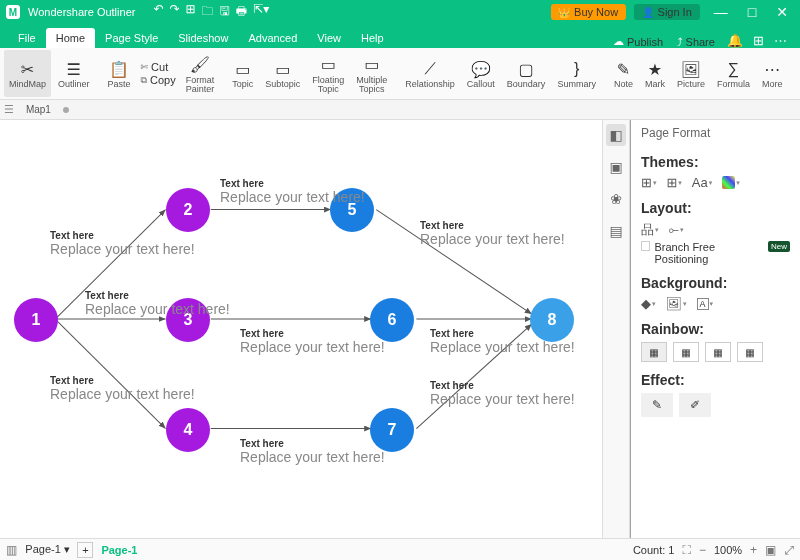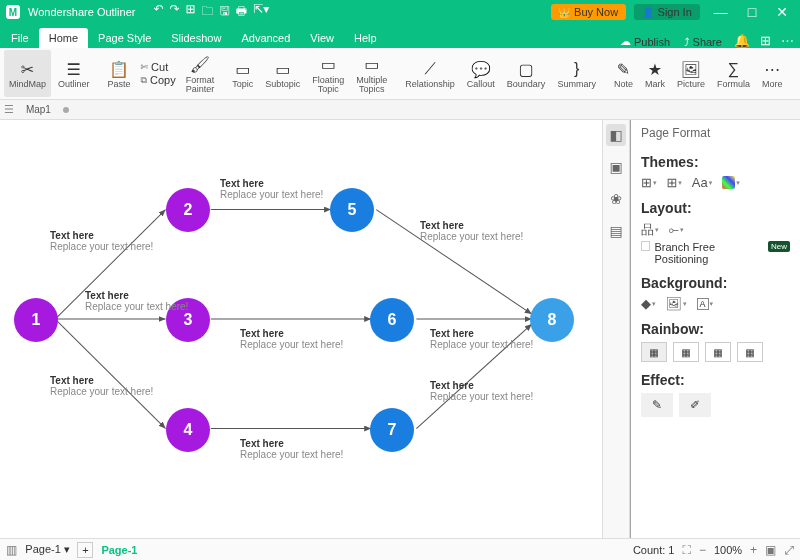--- a/index.html
+++ b/index.html
@@ -7,21 +7,21 @@
 .titlebar{height:24px;background:#0ac082;display:flex;align-items:center;padding:0 6px;gap:8px}
 .titlebar .logo{width:14px;height:14px;background:#fff;border-radius:3px;display:flex;align-items:center;justify-content:center;color:#0ac082;font-weight:bold;font-size:10px}
 .titlebar .title{color:#fff;font-size:11px}
 .titlebar .qat{display:flex;gap:6px;margin-left:10px}
 .titlebar .qat span{color:#fff;font-size:12px;cursor:pointer}
 .titlebar .spacer{flex:1}
 .titlebar .btn{padding:2px 8px;border-radius:3px;font-size:10px;display:flex;align-items:center;gap:3px;cursor:pointer}
 .titlebar .buy{background:#ff9a00;color:#fff}
 .titlebar .signin{background:#0a9d6c;color:#fff}
 .titlebar .win{color:#fff;font-size:14px;padding:0 6px;cursor:pointer}
-.menubar{height:24px;background:#0ac082;display:flex;align-items:flex-end;padding:0 1px}
+.menubar{height:24px;background:#0ac082;display:flex;align-items:flex-end;padding:0 8px}
 .menubar .m{padding:4px 10px;color:#fff;font-size:11px;cursor:pointer}
 .menubar .m.active{background:#fff;color:#333;border-radius:3px 3px 0 0}
 .menubar .spacer{flex:1}
 .menubar .r{color:#fff;font-size:11px;padding:0 7px;display:flex;align-items:center;gap:3px;cursor:pointer}
 .menubar .ricon{color:#fff;font-size:13px;padding:0 5px;cursor:pointer}
 .ribbon{height:52px;background:#fafafa;border-bottom:1px solid #ddd;display:flex;align-items:stretch;padding:2px 4px;gap:2px}
 .rg{display:flex;flex-direction:column;align-items:center;justify-content:center;padding:2px 5px;cursor:pointer;border-radius:2px}
 .rg.sel{background:#e5e5e5}
 .rg .ico{font-size:16px;height:22px;display:flex;align-items:center}
 .rg .lbl{font-size:9px;color:#555;text-align:center;line-height:1}
@@ -33,21 +33,21 @@
 .tabs .tab{font-size:10px;color:#555;padding:2px 6px}
 .tabs .dot{width:6px;height:6px;border-radius:50%;background:#aaa}
 .main{flex:1;display:flex;min-height:0}
 .canvas{flex:1;position:relative;background:#fff;overflow:hidden}
 .node{position:absolute;border-radius:50%;display:flex;align-items:center;justify-content:center;color:#fff;font-weight:bold;font-size:16px}
 .purple{background:#a61ae0;width:44px;height:44px}
 .blue{background:#1a7ee0;width:44px;height:44px}
 .lblue{background:#3aa0e8;width:44px;height:44px}
 .lbltxt{position:absolute;text-align:left;font-size:10px}
 .lbltxt .t1{font-weight:bold;font-size:10px;color:#333}
-.lbltxt .t2{font-size:10px;color:#888}
+.lbltxt .t2{font-size:14px;color:#888}
 .sidepanel{width:28px;background:#f8f8f8;border-left:1px solid #ddd;border-right:1px solid #ddd;display:flex;flex-direction:column;align-items:center;padding-top:4px;gap:10px}
 .sidepanel .sp{font-size:14px;color:#666;cursor:pointer;padding:3px}
 .sidepanel .sp.active{background:#e0e0e0;border-radius:3px}
 .panel{width:170px;background:#fff;border-left:1px solid #a3a3a3;display:flex;flex-direction:column;padding:6px 10px;gap:10px;overflow:auto}
 .panel .ptitle{font-size:12px;color:#666;padding-bottom:4px;position:relative}
 .panel .sec .h{font-weight:bold;font-size:14px;margin-bottom:5px}
 .panel .opts{display:flex;gap:10px;align-items:center}
 .panel .opt{font-size:13px;color:#555;cursor:pointer;display:flex;align-items:center;gap:1px}
 .panel .opt .dd{font-size:7px;color:#888}
 .panel .chk{display:flex;align-items:flex-start;gap:4px;font-size:10px;color:#555;margin-top:2px}

